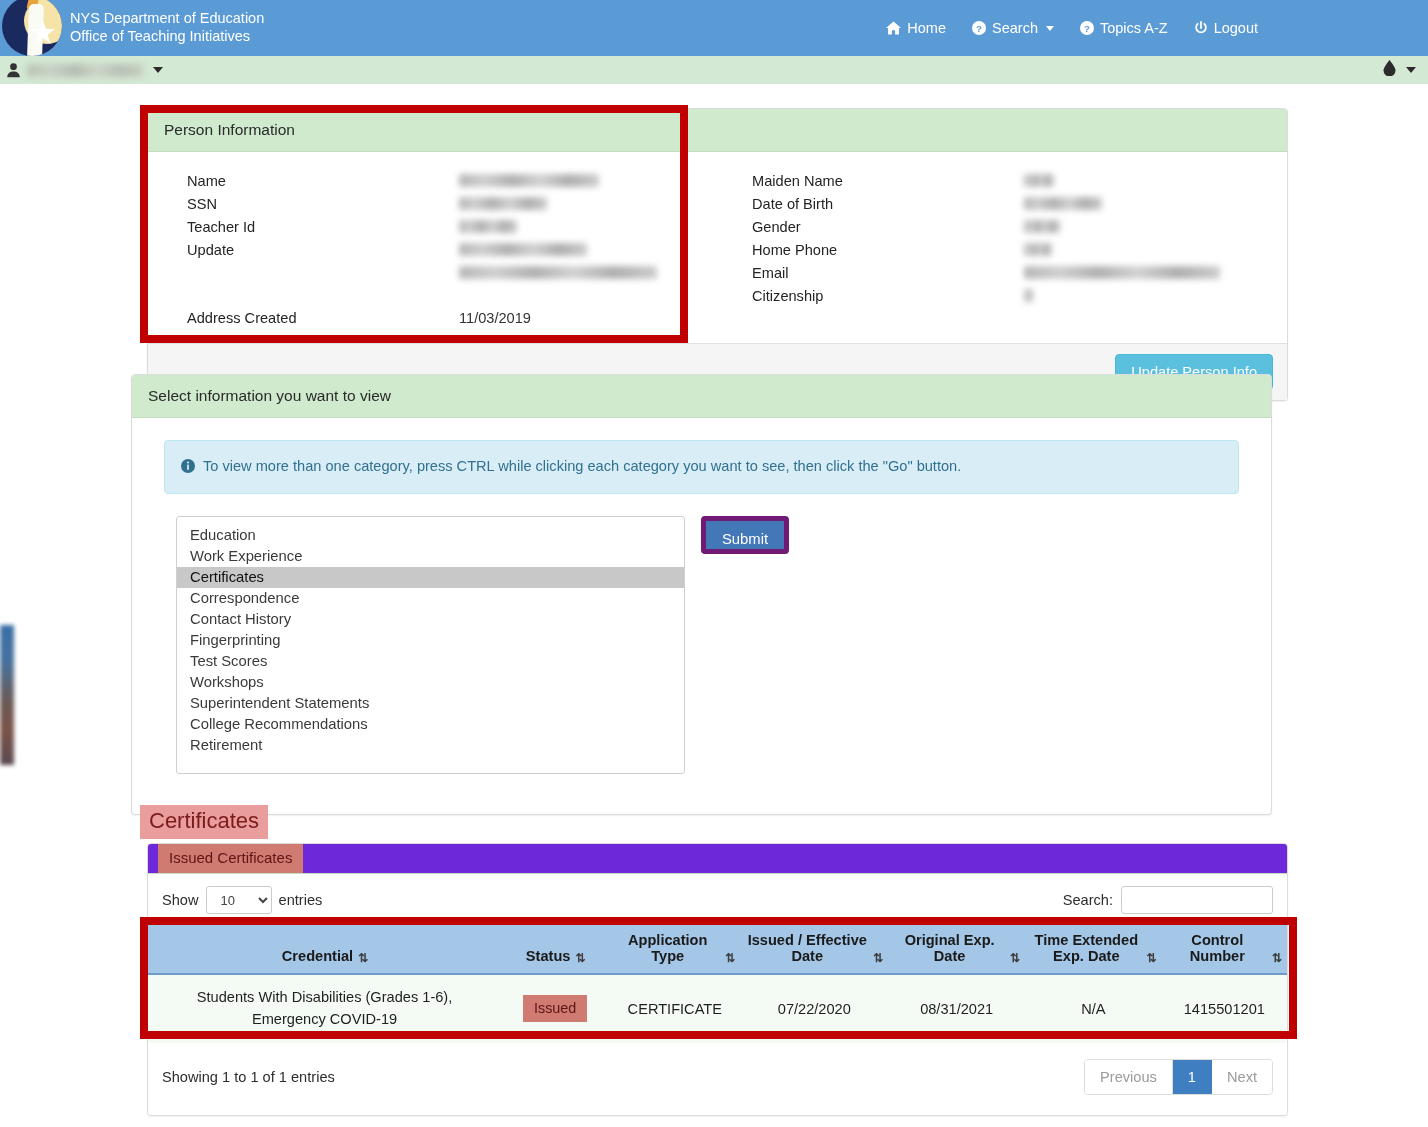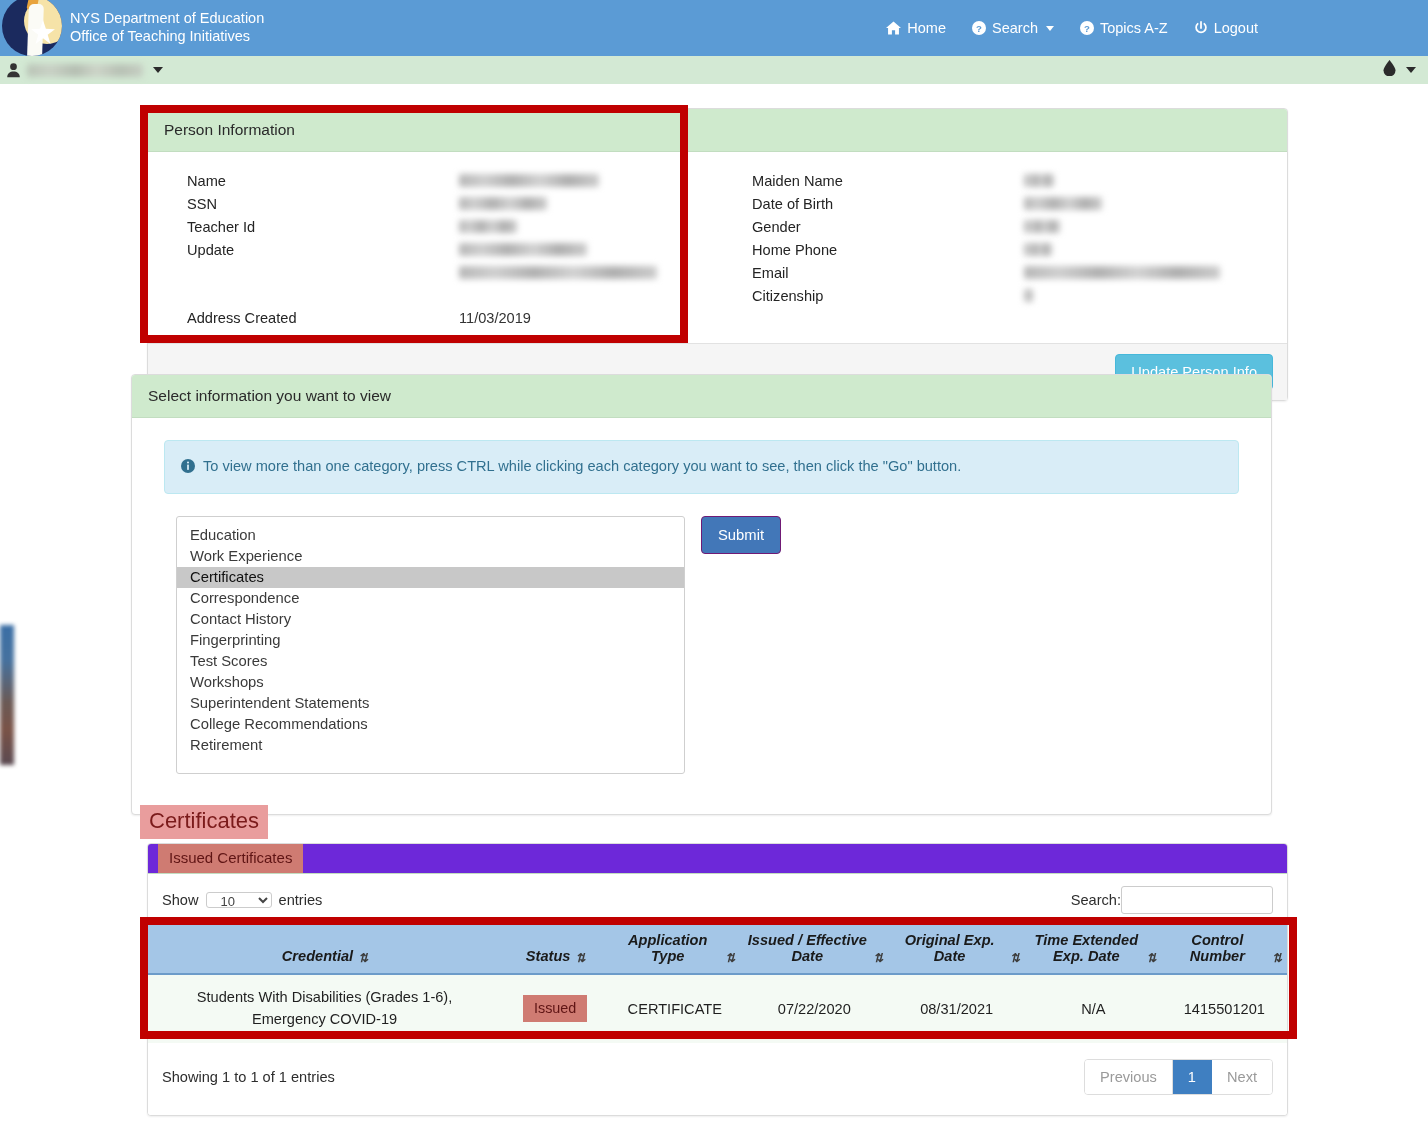--- a/index.html
+++ b/index.html
@@ -239,21 +239,21 @@
   .lopt {
     font-size: 14.8px;
     color: #3a3a3a;
     padding: 1px 0 1px 13px;
     line-height: 19px;
     cursor: pointer;
   }
   .lopt.selected { background: #c8c8c8; color: #111; }
   .btn-submit {
     background: #4277b8;
-    border: 1px solid #701a75;
+    border: 5px solid #701a75;
     color: #ffffff;
     font-size: 14.8px;
     padding: 10px 16px;
     border-radius: 4px;
     height: 38px;
     cursor: pointer;
   }
 
   
   .cert-title {
@@ -287,33 +287,33 @@
     display: flex;
     align-items: center;
     padding: 12px 14px 8px 14px;
     background: #ffffff;
   }
   .show-entries {
     display: flex; align-items: center; gap: 7px;
     font-size: 14.6px; color: #2d2d2d;
   }
   .sel-entries {
-    width: 66px; height: 16px;
+    width: 66px; height: 28px;
     border: 1px solid #cccccc;
     border-radius: 3px;
     background: #ffffff;
     font-size: 13px;
     color: #444;
     font-family: "Liberation Sans", sans-serif;
     padding-left: 10px;
     cursor: pointer;
   }
   .search-wrap {
     margin-left: auto;
-    display: flex; align-items: center; 
+    display: flex; align-items: center; gap: 8px;
     font-size: 14.6px; color: #2d2d2d;
   }
   .search-input {
     width: 152px; height: 28px;
     border: 1px solid #cccccc;
     border-radius: 3px;
     background: #ffffff;
     padding: 0 6px;
     font-family: "Liberation Sans", sans-serif;
     font-size: 13px;
@@ -328,21 +328,20 @@
     border-top: 1px solid #7fa9d0;
     border-bottom: 2px solid #6c9bc9;
     font-size: 14.6px;
     color: #1a1a1a;
     font-weight: bold;
     padding: 9px 6px;
     vertical-align: bottom;
     position: relative;
     text-align: center;
     cursor: pointer;
-    font-style: italic;
   }
   th .th-inner { display: inline-flex; align-items: flex-end; gap: 5px; justify-content: center; }
   .sort-ico {
     font-size: 12px;
     color: #3c3c3c;
     line-height: 1;
     letter-spacing: -1px;
   }
   table.cert-table tbody td {
     background: #f4faf4;

